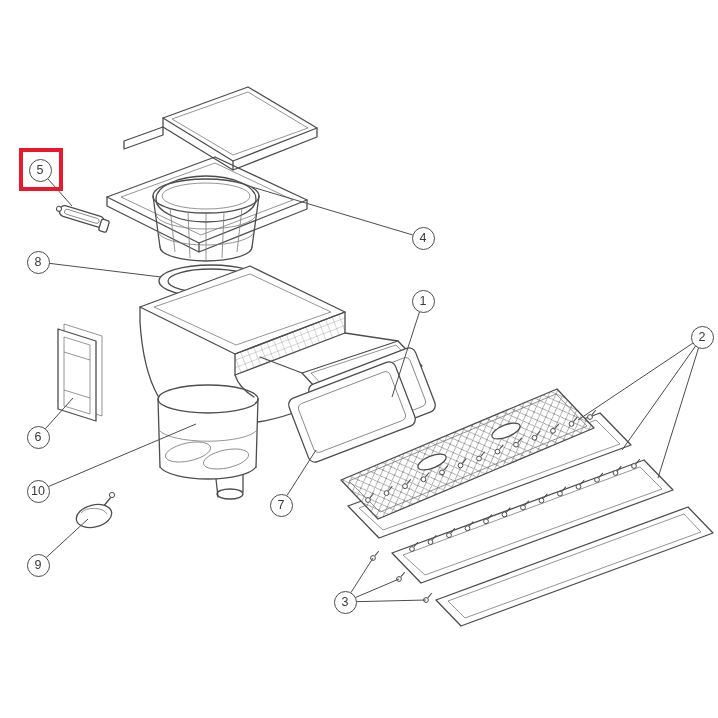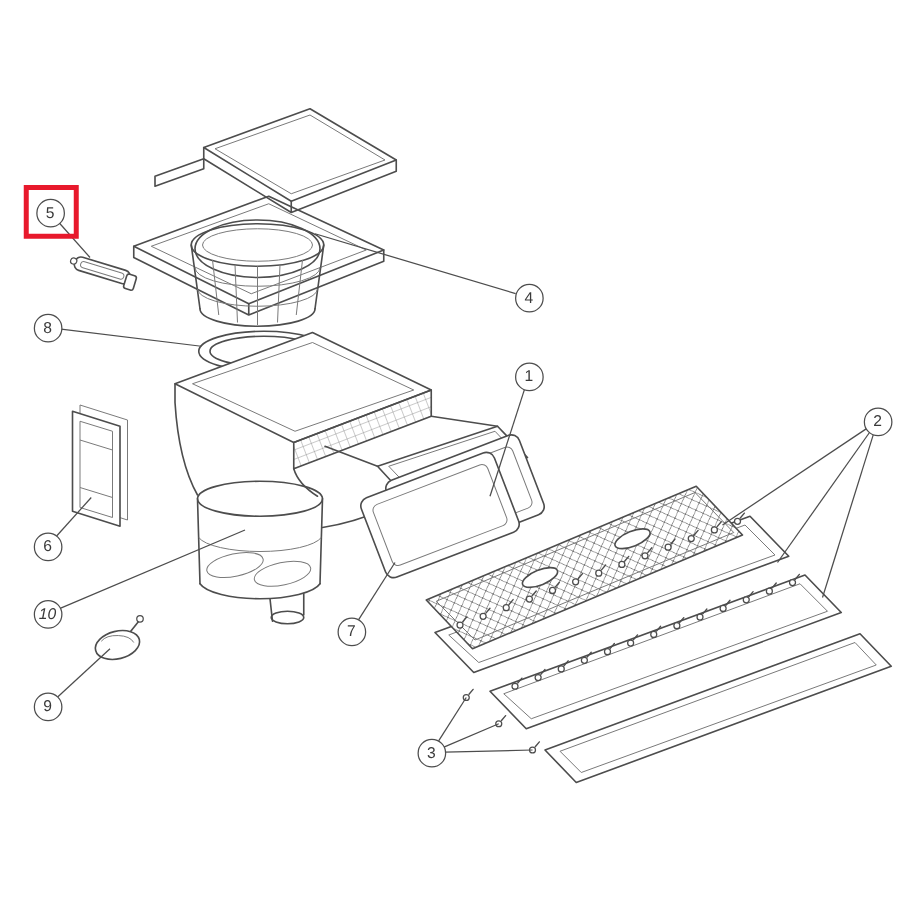--- a/index.html
+++ b/index.html
@@ -234,21 +234,21 @@
         <line x1="350.9" y1="592.7" x2="373" y2="558" class="leader"></line>
         <line x1="355.1" y1="597.7" x2="399" y2="579" class="leader"></line>
         <line x1="356.0" y1="601.7" x2="426" y2="600" class="leader"></line>
       </g>
   </svg>
 
   <div id="callout-layer">
       <div class="callout" style="left: 40px; top: 170px;">5</div>
       <div class="callout" style="left: 38px; top: 262px;">8</div>
       <div class="callout" style="left: 38px; top: 437px;">6</div>
-      <div class="callout" style="left: 38px; top: 491px; font-style: italic;">10</div>
+      <div class="callout" style="left: 38px; top: 491px;">10</div>
       <div class="callout" style="left: 38px; top: 565px;">9</div>
       <div class="callout" style="left: 423px; top: 238px;">4</div>
       <div class="callout" style="left: 423px; top: 301px;">1</div>
       <div class="callout" style="left: 702px; top: 337px;">2</div>
       <div class="callout" style="left: 281px; top: 505px;">7</div>
       <div class="callout" style="left: 345px; top: 602px;">3</div>
     </div>
   <div id="highlight-box" style="left: 19px; top: 148px; width: 44px; height: 43px; border-color: rgb(232, 25, 44); border-width: 4px;"></div>
 
 </div>

